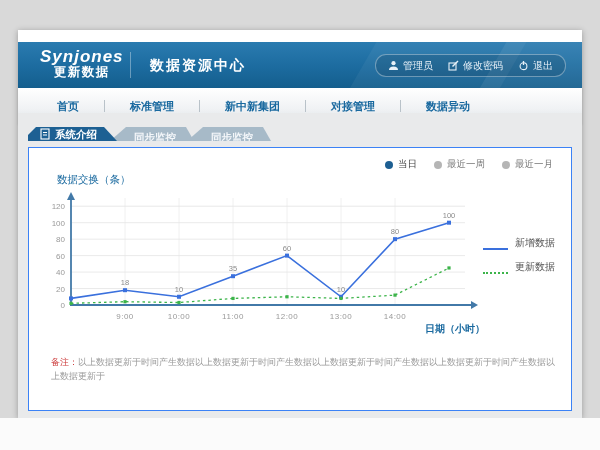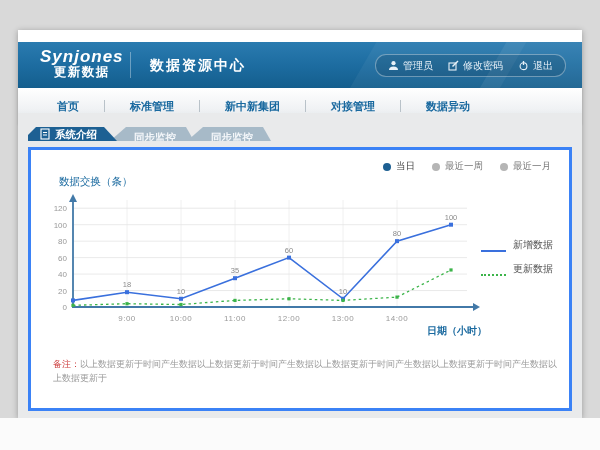--- a/index.html
+++ b/index.html
@@ -60,21 +60,21 @@
     display:flex; align-items:center; gap:5px; padding:0 20px 0 12px;
     clip-path:polygon(0 8px,8px 0,calc(100% - 13px) 0,100% 100%,0 100%);
   }
   .tab.inactive {
     background:#a7bac8; color:#f4f7fa; margin-left:-7px; padding:0 18px 0 24px;
     clip-path:polygon(16px 0,calc(100% - 8px) 0,100% 100%,0 100%);
   }
 
   .panel {
     position:absolute; left:10px; top:34px; width:544px; height:264px;
-    background:#fff; border:3px solid #3b82f6;
+    background:#fff; border:1px solid #3b82f6;
   }
 
   .radio-row { position:absolute; top:10px; right:18px; display:flex; gap:17px; align-items:center; }
   .radio { display:flex; align-items:center; gap:5px; font-size:9.5px; color:#777; cursor:pointer; }
   .radio-dot { width:8px; height:8px; border-radius:50%; background:#b5b5b5; }
   .radio.selected .radio-dot { background:#1d5f92; }
   .radio.selected { color:#444; }
 
   .ylabel { position:absolute; left:28px; top:25px; color:#19699f; font-size:10.5px; font-weight:normal; }
 

